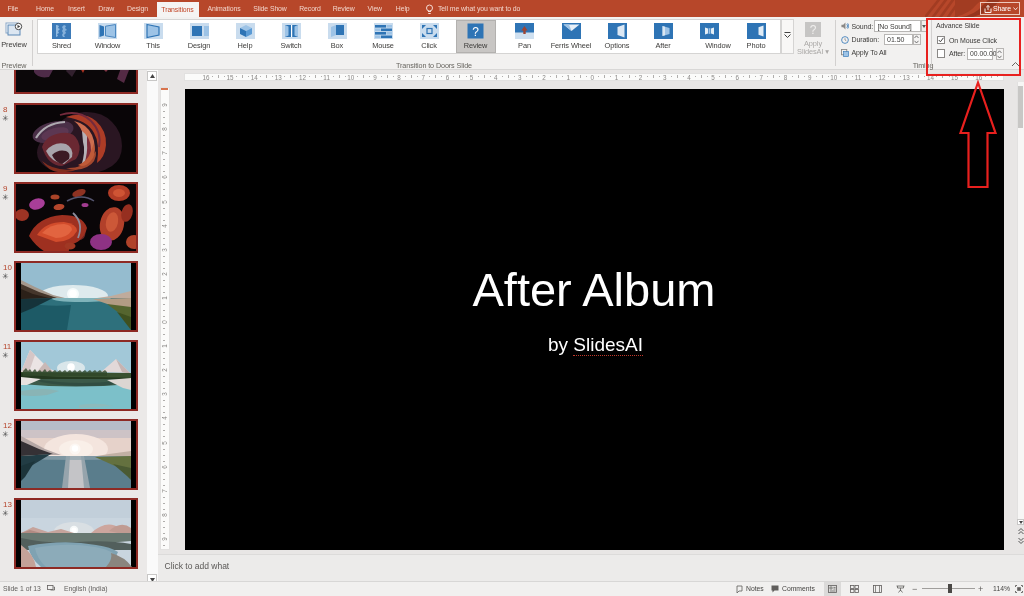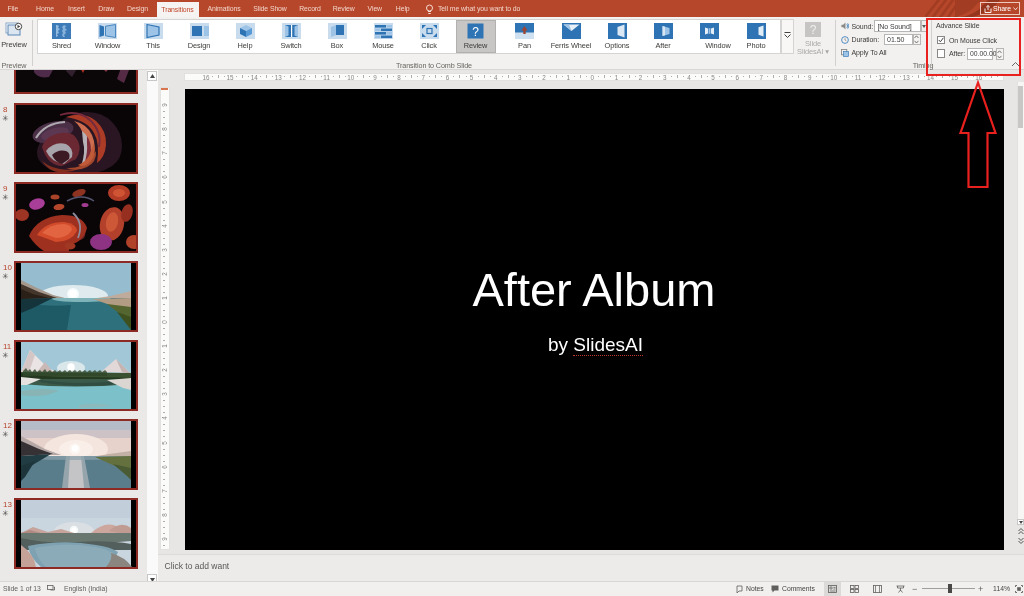--- a/index.html
+++ b/index.html
@@ -170,21 +170,21 @@
 <div class="lbl" style="left:683px;top:40.5px;width:70px;">Window</div>
 <div class="abs" style="left:746.5px;top:22.5px;width:19px;height:16px;"><svg width="19" height="16" viewBox="0 0 19 16">
       <rect width="19" height="16" fill="#2e74b5"></rect>
       <path d="M11.5 4.2 L16.5 2.5 V13.5 L11.5 11.8 Z" fill="#e0ecf6"></path>
     </svg></div>
 <div class="lbl" style="left:721px;top:40.5px;width:70px;">Photo</div>
 <svg class="abs" style="left:804px;top:21.5px" width="18" height="15" viewBox="0 0 18 15">
     <rect x="1" y="0" width="16" height="15" fill="#c6c5c4"></rect>
     <text x="9" y="12" font-size="12" fill="#efeeed" text-anchor="middle" font-family="Liberation Sans">?</text>
   </svg>
-<div class="lbl" style="left:783px;top:39px;width:60px;color:#aaa8a6;">Slide</div>
+<div class="lbl" style="left:783px;top:39px;width:60px;color:#aaa8a6;">Apply</div>
 <div class="lbl" style="left:783px;top:47px;width:60px;color:#aaa8a6;">SlidesAI ▾</div>
 <div style="position:absolute;left:834.5px;top:20px;width:1px;height:46px;background:#d2d0cf;"></div>
 <svg class="abs" style="left:841px;top:22px" width="8" height="8" viewBox="0 0 9 9">
     <path d="M0.5 3 h2 l2.5 -2.5 v8 L2.5 6 h-2 z" fill="#8a8886"></path>
     <path d="M6.5 2.5 q2 2 0 4 M7.5 1.5 q3 3 0 6" stroke="#2e74b5" stroke-width="0.9" fill="none"></path>
   </svg>
 <div class="abs rtx" style="left:851.5px;top:22.5px;">Sound:</div>
 <div style="position:absolute;left:874px;top:19.5px;width:46.5px;height:12px;background:#fff;border:1px solid #b8b6b4;font-size:7px;letter-spacing:-0.1px;color:#3c3b39;padding-left:2.5px;line-height:11px;">[No Sound]</div>
 <div style="position:absolute;left:920.5px;top:19.5px;width:6.5px;height:12px;background:#efeeed;border:1px solid #b8b6b4;"></div>
 <svg class="abs" style="left:922px;top:24.5px" width="4" height="3" viewBox="0 0 4 3">
@@ -216,21 +216,21 @@
 <div class="abs rtx" style="left:949px;top:36.5px;">On Mouse Click</div>
 <div style="position:absolute;left:936.5px;top:49px;width:8.5px;height:8.5px;background:#fff;border:1px solid #8a8886;"></div>
 <div class="abs rtx" style="left:949px;top:50px;">After:</div>
 <div style="position:absolute;left:967px;top:48px;width:26px;height:11.5px;background:#fff;border:1px solid #b8b6b4;font-size:6.8px;color:#3c3b39;padding-left:2px;line-height:10.5px;">00.00.00</div>
 <div style="position:absolute;left:995.5px;top:48px;width:8px;height:11.5px;background:#f4f3f2;border:1px solid #b8b6b4;"></div>
 <svg class="abs" style="left:997px;top:49.5px" width="5" height="9" viewBox="0 0 5 9">
     <path d="M0.5 3 L2.5 0.8 L4.5 3" fill="none" stroke="#555" stroke-width="0.8"></path>
     <path d="M0.5 5.8 L2.5 8 L4.5 5.8" fill="none" stroke="#555" stroke-width="0.8"></path>
   </svg>
 <div class="glbl" style="left:0px;top:60.5px;width:28px;">Preview</div>
-<div class="glbl" style="left:364px;top:60.5px;width:140px;">Transition to Comb Slide</div>
+<div class="glbl" style="left:364px;top:60.5px;width:140px;">Transition to Doors Slide</div>
 <svg class="abs" style="left:1011px;top:61px" width="9" height="6" viewBox="0 0 9 6">
     <path d="M1 5 L4.5 1.5 L8 5" fill="none" stroke="#67655f" stroke-width="1"></path>
   </svg>
 <div style="position:absolute;left:0;top:70px;width:1024px;height:511px;background:#e8e6e5;overflow:hidden;"></div>
 <div class="abs" style="left:0;top:70px;width:158px;height:511px;background:#ebe9e8;overflow:hidden;">
 <div class="abs" style="left:14px;top:-47.5px;width:124px;height:71px;border:2px solid #8e2a24;background:#000;overflow:hidden;"><svg width="120" height="67" viewBox="0 0 120 67">
         <rect width="120" height="67" fill="#0b0709"></rect>
         <g transform="translate(0,-44)">
           <path d="M28 62 l12 7 -7 12 -11 -5 z" fill="#5e3354"></path>
           <path d="M38 52 q7 12 -2 20" stroke="#d22c1e" stroke-width="4.5" fill="none"></path>
@@ -614,21 +614,21 @@
 <div style="position:absolute;left:1018px;top:86px;width:5px;height:42px;background:#c8c7c5;"></div>
 <div style="position:absolute;left:1016.5px;top:519px;width:7.5px;height:6px;background:#fff;border:1px solid #c8c7c6;"></div>
 <svg class="abs" style="left:1018.5px;top:521px" width="4" height="3" viewBox="0 0 4 3">
     <path d="M0 0 L2 3 L4 0 Z" fill="#444"></path>
   </svg>
 <svg class="abs" style="left:1017.5px;top:528px" width="6" height="16" viewBox="0 0 6 16">
     <path d="M0.5 3 L3 0.5 L5.5 3 M0.5 6 L3 3.5 L5.5 6" stroke="#555" fill="none" stroke-width="1"></path>
     <path d="M0.5 10 L3 12.5 L5.5 10 M0.5 13 L3 15.5 L5.5 13" stroke="#555" fill="none" stroke-width="1"></path>
   </svg>
 <div style="position:absolute;left:158px;top:553.5px;width:866px;height:27px;background:#ecebea;border-top:1px solid #dcdbda;"></div>
-<div class="abs" style="left:164.5px;top:561px;font-size:8.5px;color:#5a5856;">Click to add want</div>
+<div class="abs" style="left:164.5px;top:561px;font-size:8.5px;color:#5a5856;">Click to add what</div>
 <div style="position:absolute;left:0;top:580.5px;width:1024px;height:15.5px;background:#f1f0ef;border-top:1px solid #d8d7d6;"></div>
 <div class="abs" style="left:3px;top:585px;font-size:6.8px;color:#605e5c;">Slide 1 of 13</div>
 <svg class="abs" style="left:47px;top:585px" width="8" height="7" viewBox="0 0 8 7">
     <rect x="0.5" y="0.5" width="5.5" height="4" fill="none" stroke="#605e5c" stroke-width="0.8"></rect>
     <path d="M6.5 2 h1 v3 h-4" stroke="#605e5c" stroke-width="0.8" fill="none"></path>
   </svg>
 <div class="abs" style="left:64px;top:585px;font-size:6.8px;color:#605e5c;">English (India)</div>
 <svg class="abs" style="left:736px;top:584.5px" width="7" height="8" viewBox="0 0 7 8">
     <path d="M1 1 h5 v5 h-3 l-2 2 z" fill="none" stroke="#605e5c" stroke-width="0.8"></path>
   </svg>

